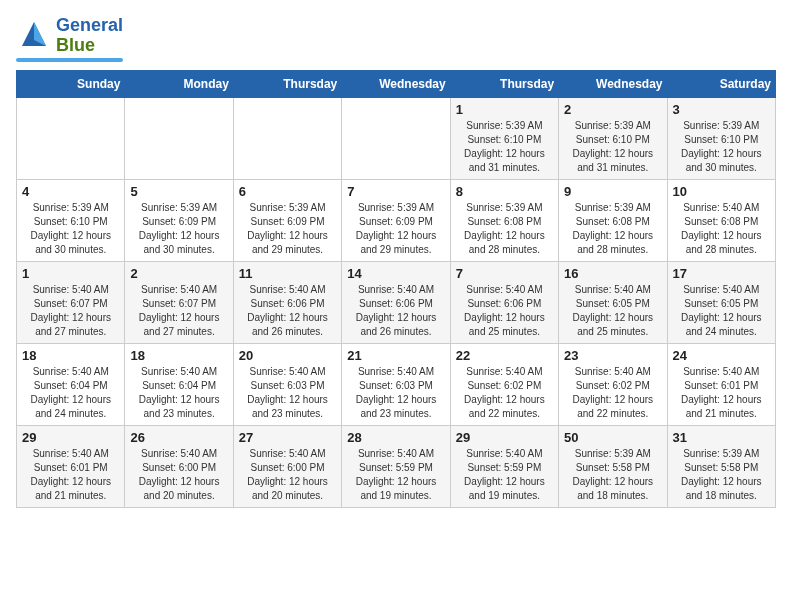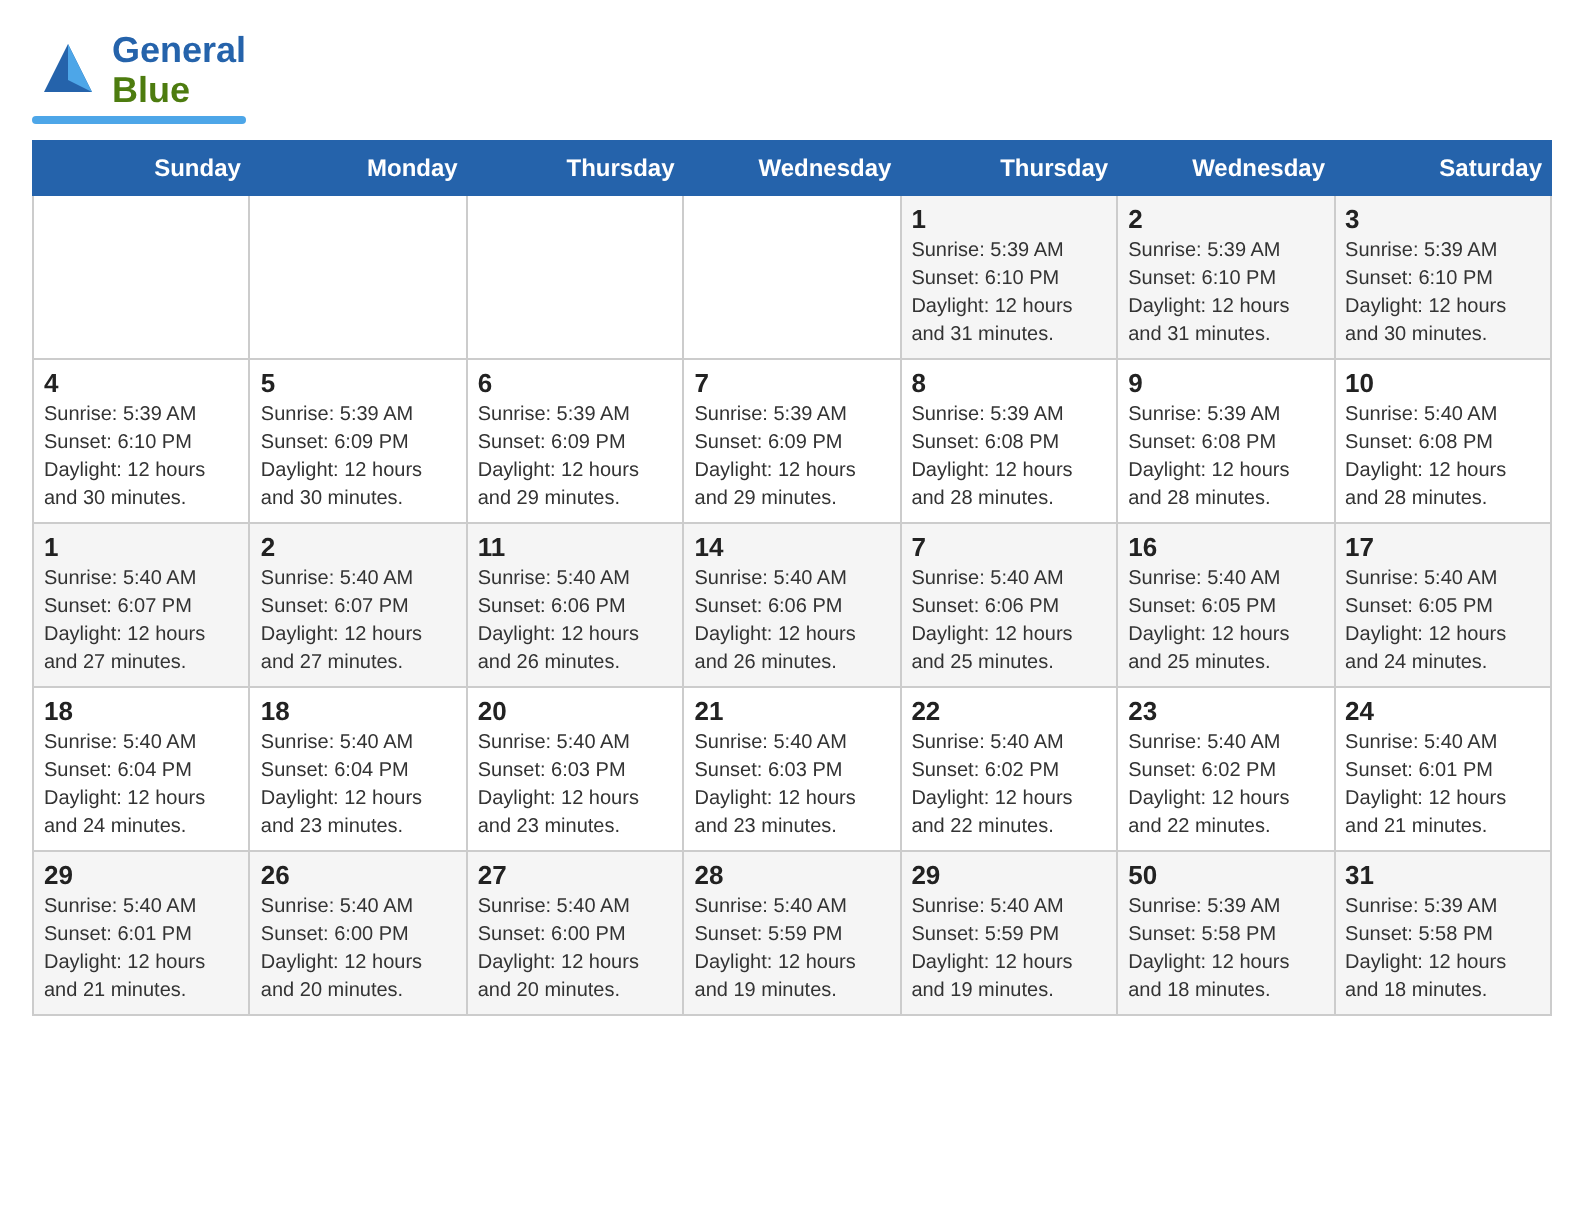--- a/index.html
+++ b/index.html
@@ -71,20 +71,21 @@
     }
     .day-num {
       font-weight: bold;
       font-size: 13px;
       margin-bottom: 2px;
     }
     .day-info {
       font-size: 10px;
       line-height: 1.4;
       color: #333;
+      text-align: center;
     }
     .empty-cell {
       background: #fff !important;
     }
   </style>
 </head>
 <body>
 
 <div class="header">
   <div class="logo">

